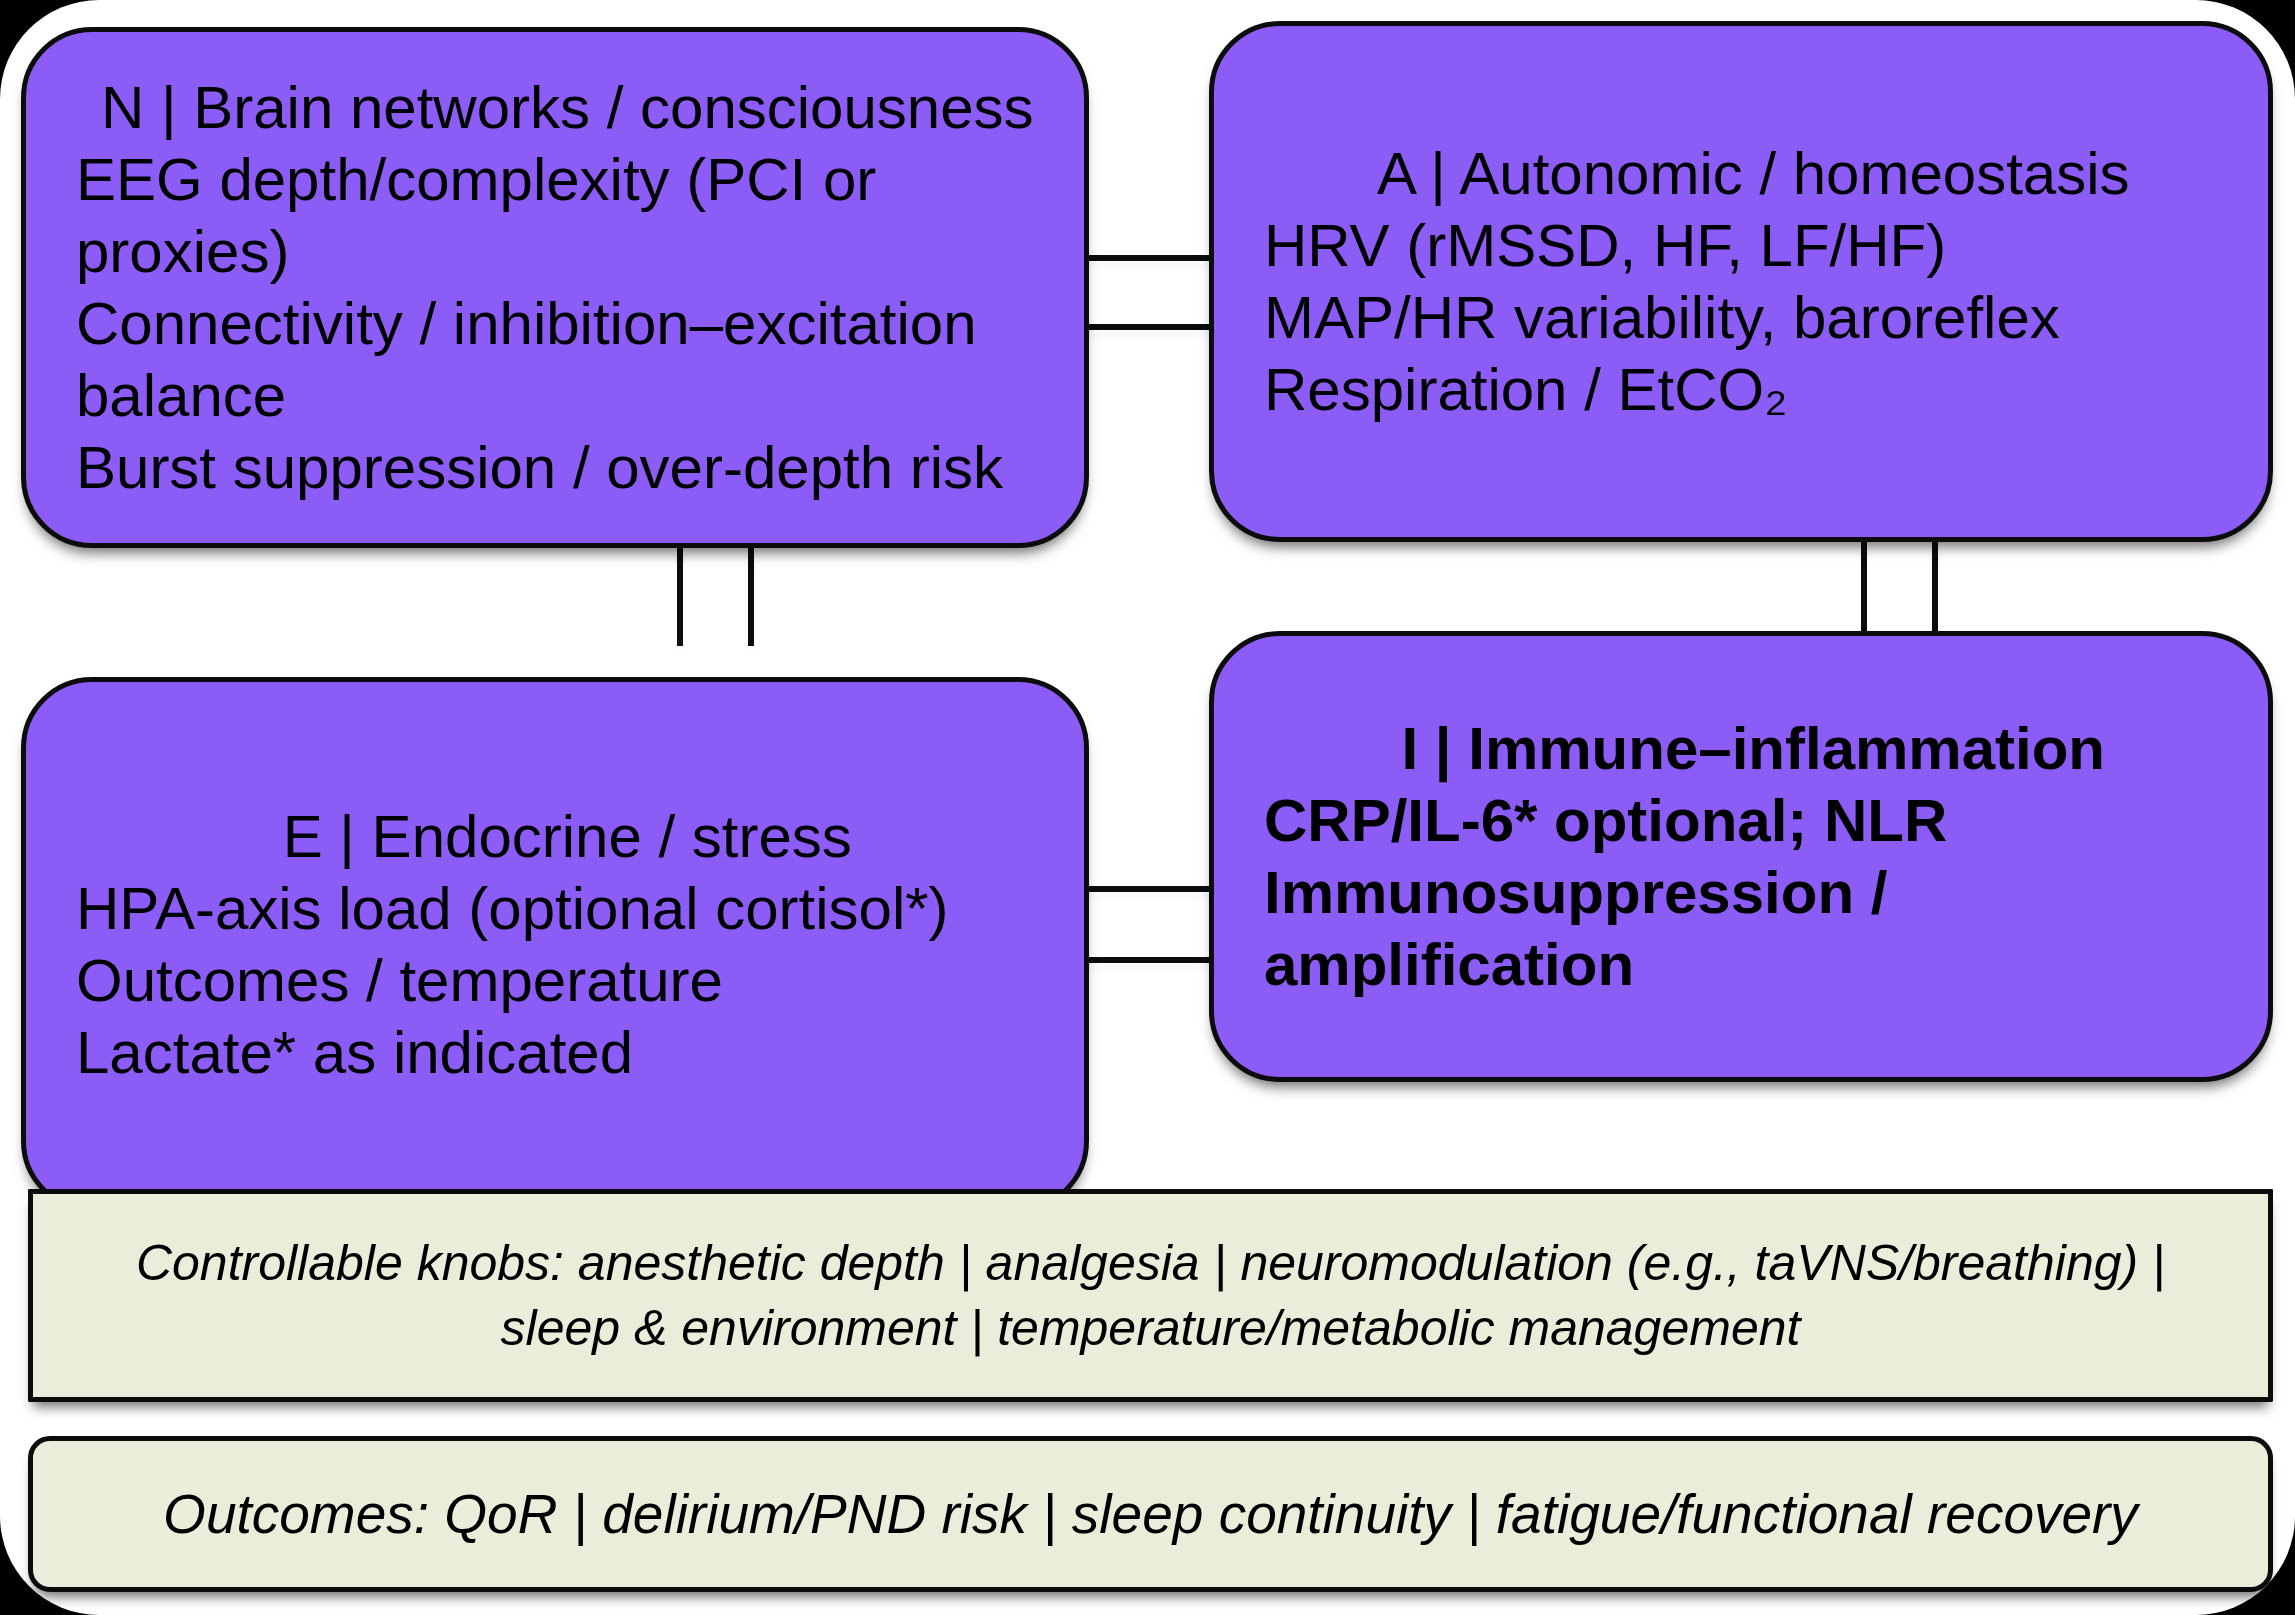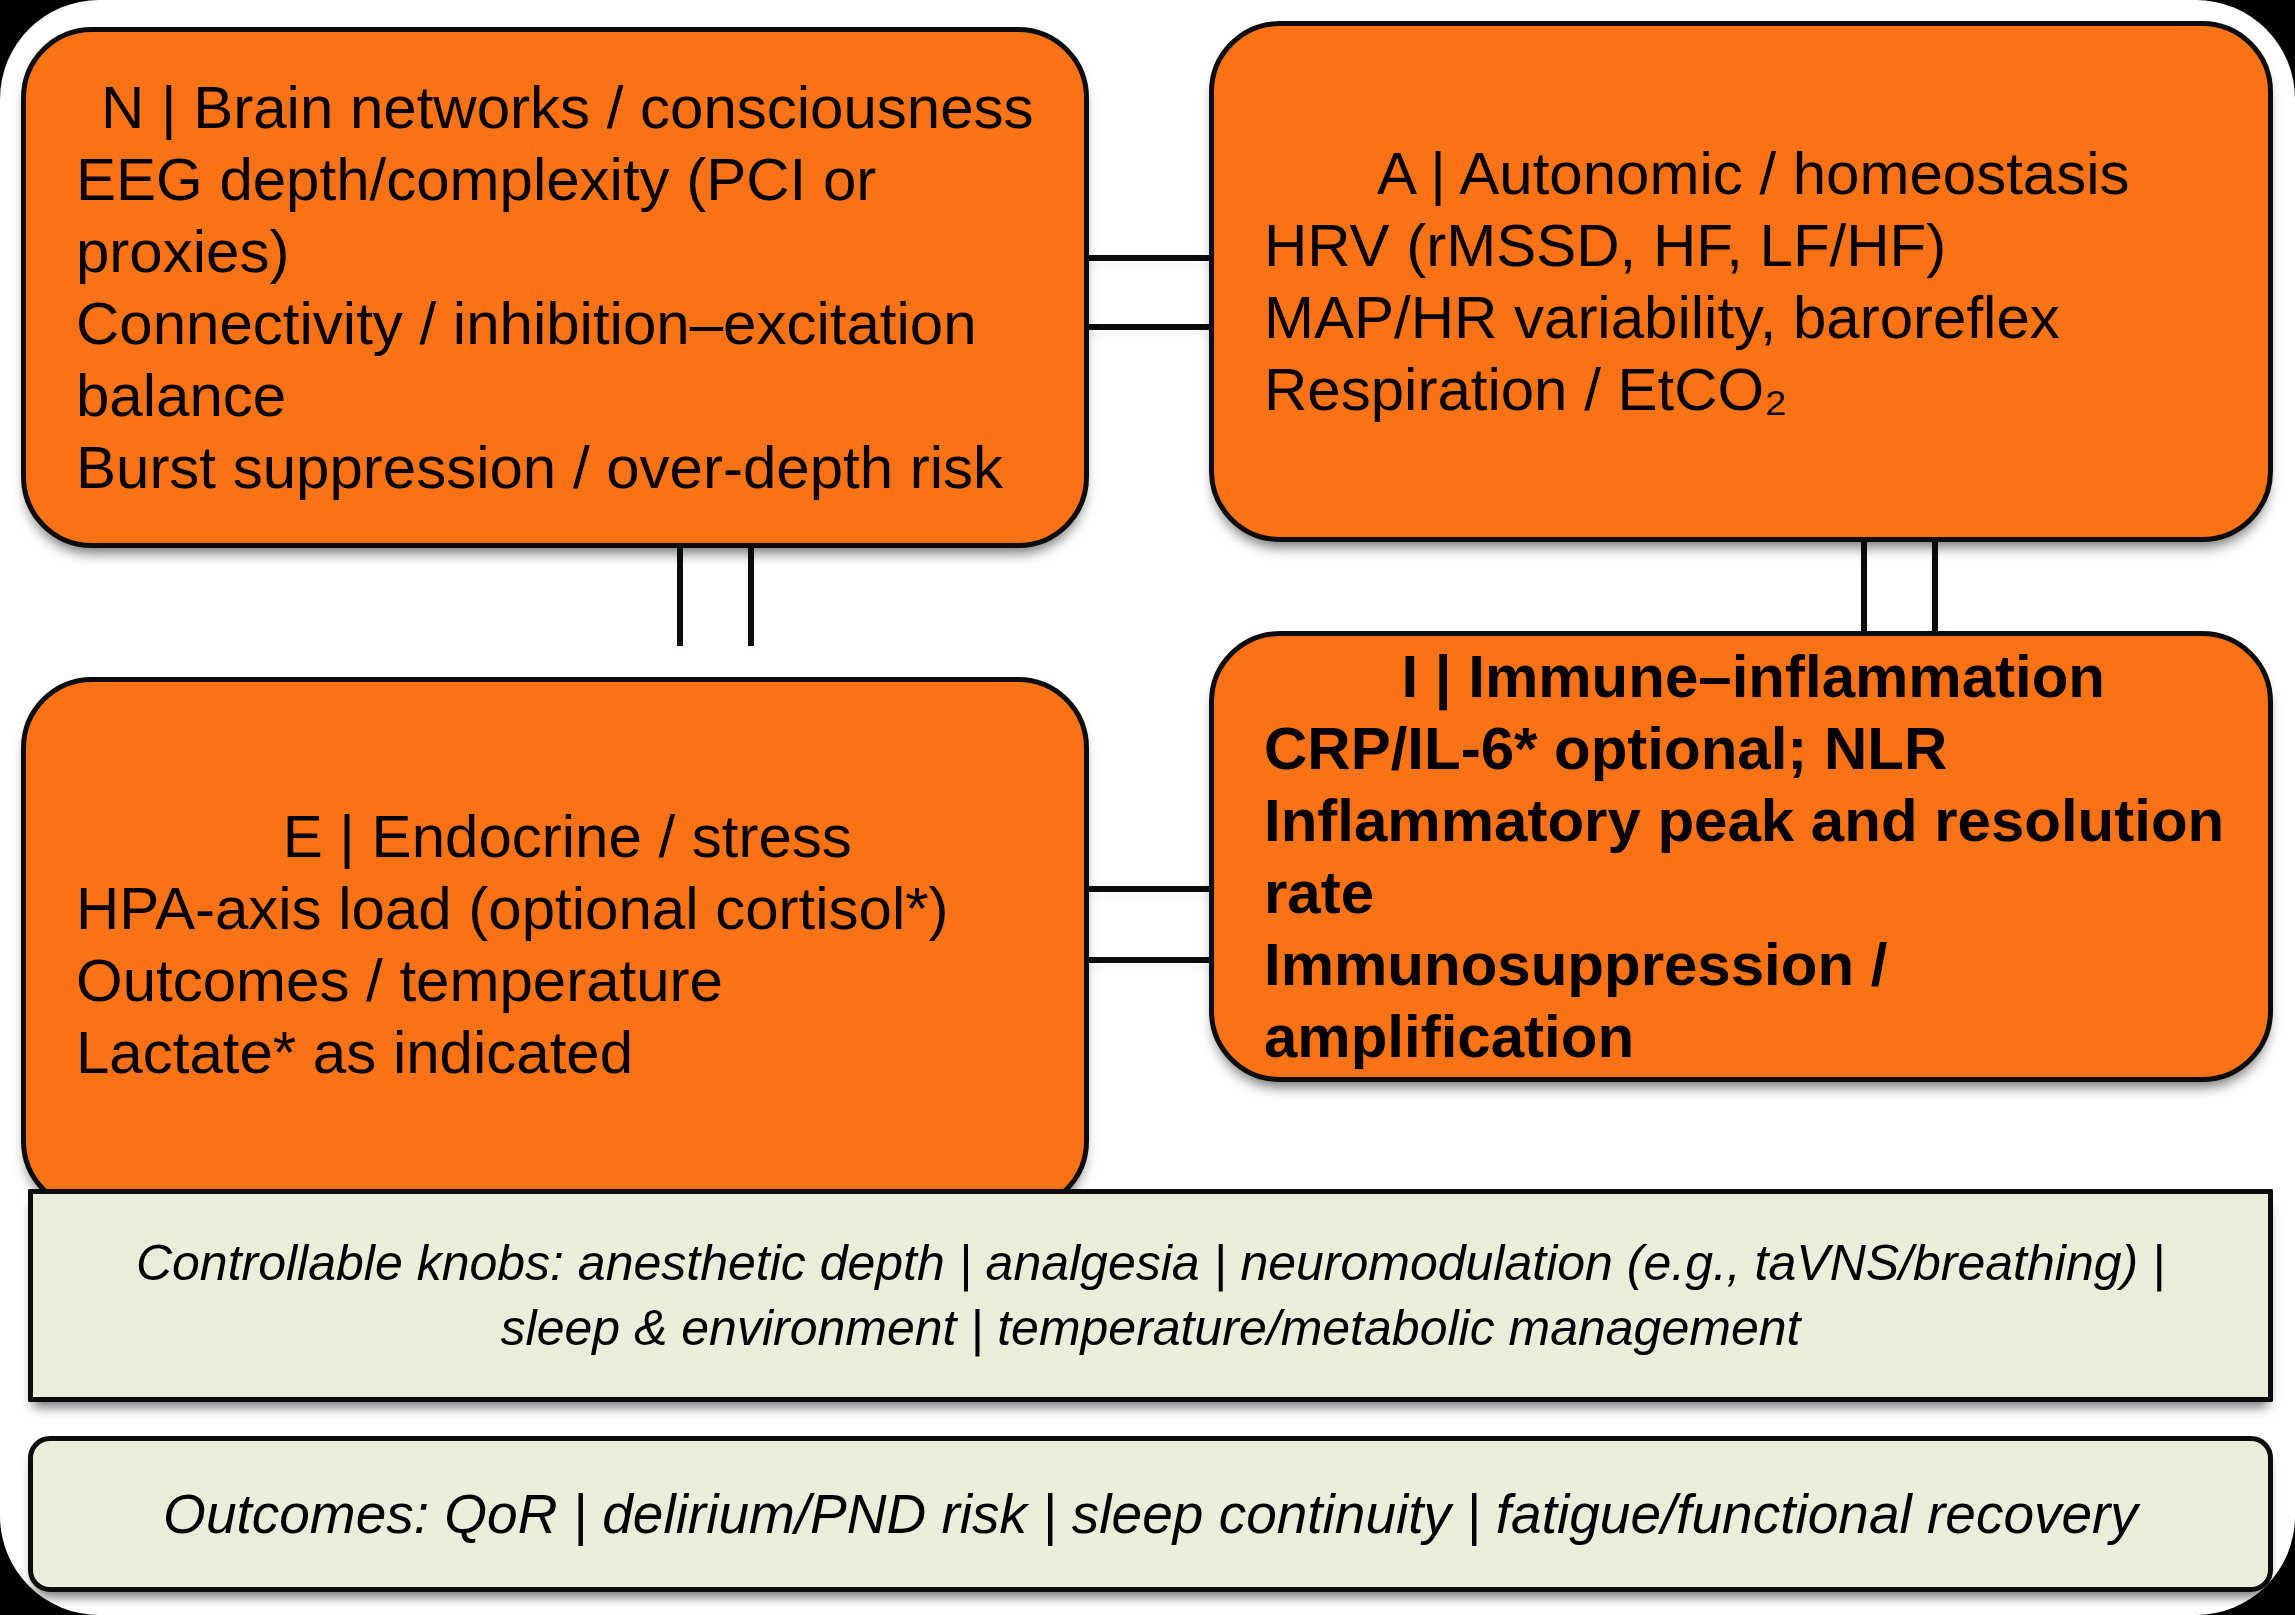--- a/index.html
+++ b/index.html
@@ -17,21 +17,21 @@
   }
   .page {
     position: absolute;
     inset: 0;
     background: #ffffff;
     border-radius: 99px;
     overflow: hidden;
   }
   .panel {
     position: absolute;
-    background: #f97316;
+    background: #8b5cf6;
     border: 5px solid #0c0c0c;
     border-radius: 71px;
     box-sizing: border-box;
     display: flex;
     flex-direction: column;
     justify-content: center;
     padding: 0 25.5px 0 50px;
     font-size: 60px;
     line-height: 72px;
     color: #000;
@@ -127,21 +127,20 @@
     <section class="panel panel-e">
       <div class="panel-title">E | Endocrine / stress</div>
       <div class="panel-line">HPA-axis load (optional cortisol*)</div>
       <div class="panel-line">Outcomes / temperature</div>
       <div class="panel-line">Lactate* as indicated</div>
     </section>
 
     <section class="panel panel-i">
       <div class="panel-title">I | Immune–inflammation</div>
       <div class="panel-line">CRP/IL-6* optional; NLR</div>
-      <div class="panel-line">Inflammatory peak and resolution rate</div>
       <div class="panel-line">Immunosuppression / amplification</div>
     </section>
 
     <section class="bar bar-knobs">
       <div>Controllable knobs: anesthetic depth | analgesia | neuromodulation (e.g., taVNS/breathing) | sleep &amp; environment | temperature/metabolic management</div>
     </section>
 
     <section class="bar bar-outcomes">
       <div>Outcomes: QoR | delirium/PND risk | sleep continuity | fatigue/functional recovery</div>
     </section>

